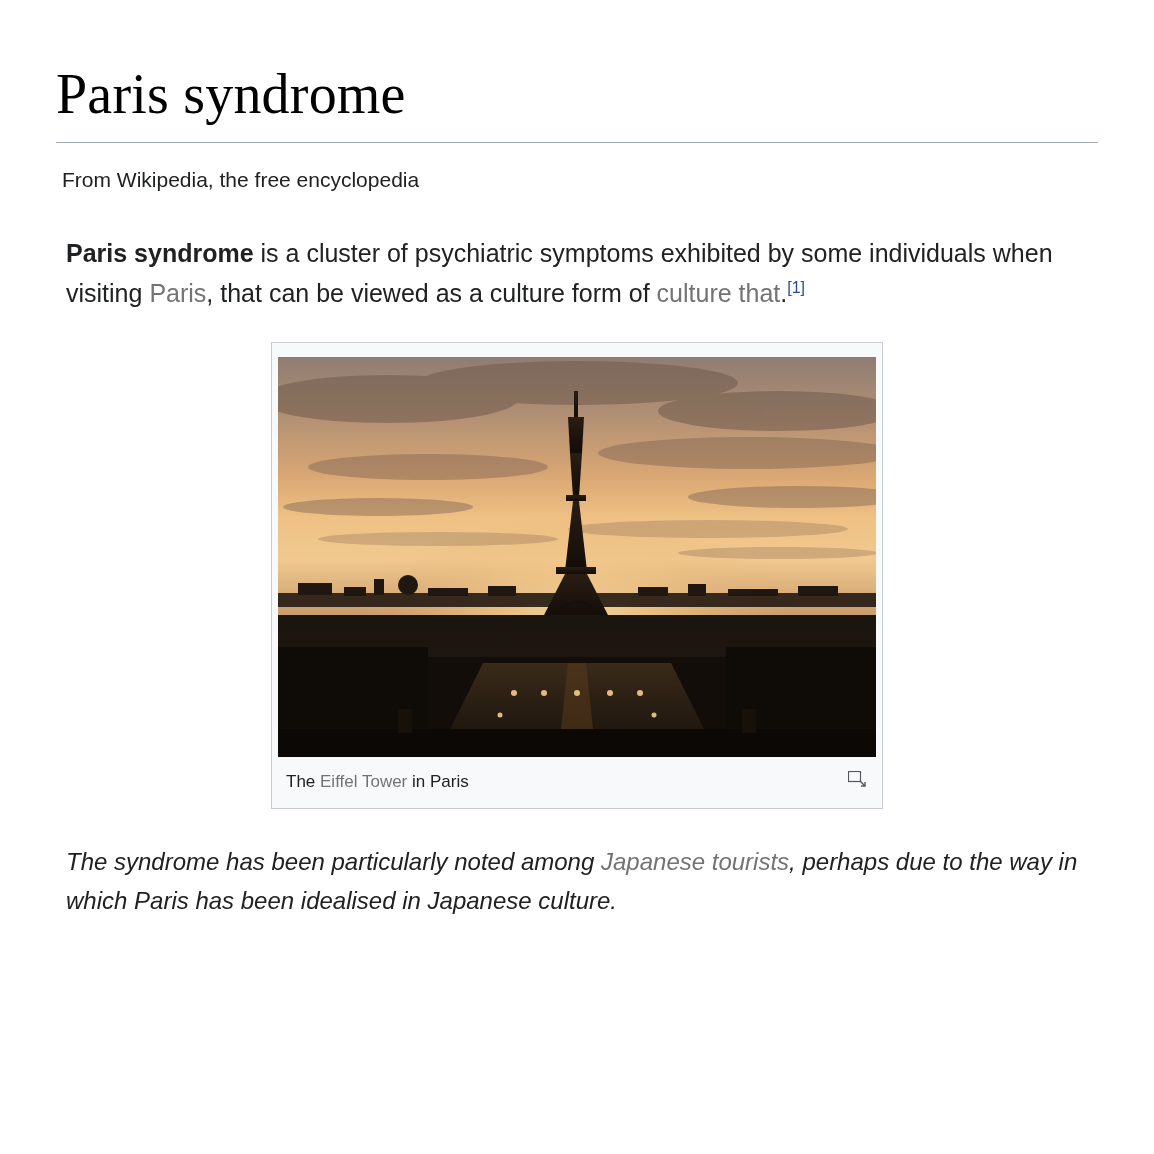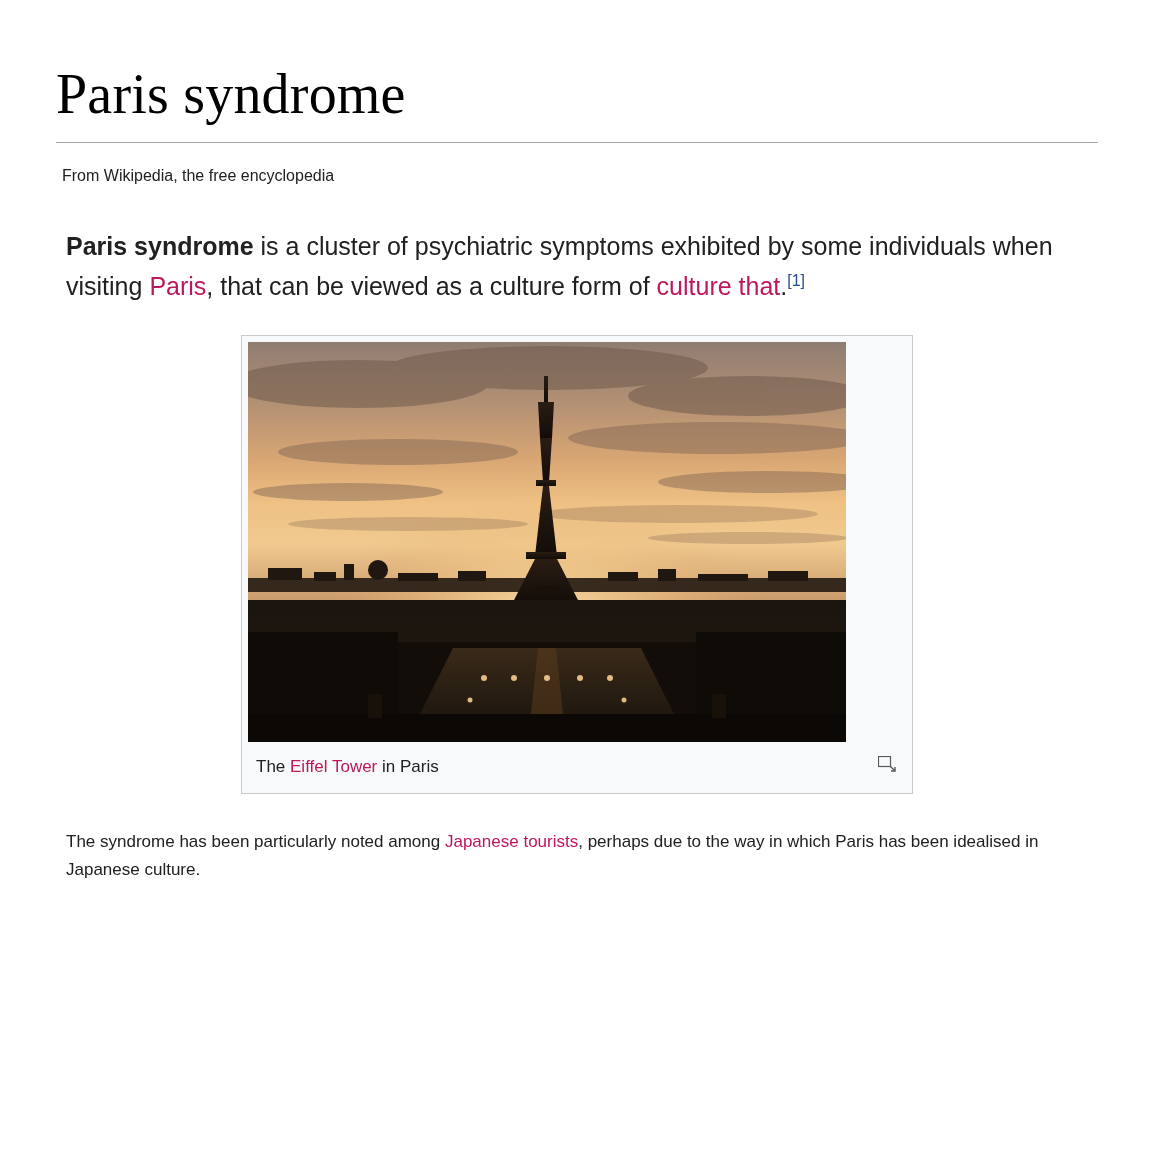--- a/index.html
+++ b/index.html
@@ -31,54 +31,54 @@
     margin: 0 0 16px 0;
     letter-spacing: 0.2px;
   }
   .title-rule {
     height: 1px;
     background: #a2a9b1;
     width: 100%;
     margin: 0 0 22px 0;
   }
   .tagline {
-    font-size: 16px;
+    font-size: 21px;
     line-height: 1.4;
     color: #202122;
     margin: 0 0 38px 6px;
   }
   .para {
     font-size: 25px;
     line-height: 1.62;
     color: #202122;
     margin: 0 0 28px 10px;
     max-width: 1040px;
   }
   .para b {
     font-weight: bold;
   }
   a.wikilink {
-    color: #be185d;
+    color: #737373;
     text-decoration: none;
   }
   sup.ref {
     font-size: 16px;
     vertical-align: super;
     line-height: 0;
     color: #2a4b8d;
   }
   sup.ref a { color: #2a4b8d; text-decoration: none; }
 
   .thumb {
-    width: 672px;
+    width: 612px;
     margin: 20px auto 34px auto;
     border: 1px solid #c8ccd1;
     background: #f8f9fa;
     box-sizing: border-box;
-    padding: 6px 6px 0 6px;
+    padding: 14px 6px 0 6px;
   }
   .thumb-img {
     position: relative;
     width: 598px;
     height: 400px;
     overflow: hidden;
     display: block;
   }
   .thumb-caption {
     font-size: 17px;
@@ -95,24 +95,25 @@
     right: 10px;
     top: 12px;
     width: 18px;
     height: 16px;
   }
 
   
   .photo-svg { display: block; width: 598px; height: 400px; }
 
   .para-bottom {
-    font-size: 17px;
+    font-size: 24px;
     line-height: 1.62;
     margin: 0 0 0 10px;
     max-width: 1060px;
+    font-style: italic;
   }
 </style>
 </head>
 <body>
 
 <div class="page">
 
   <h1 class="article-title">Paris syndrome</h1>
   <div class="title-rule"></div>
 

